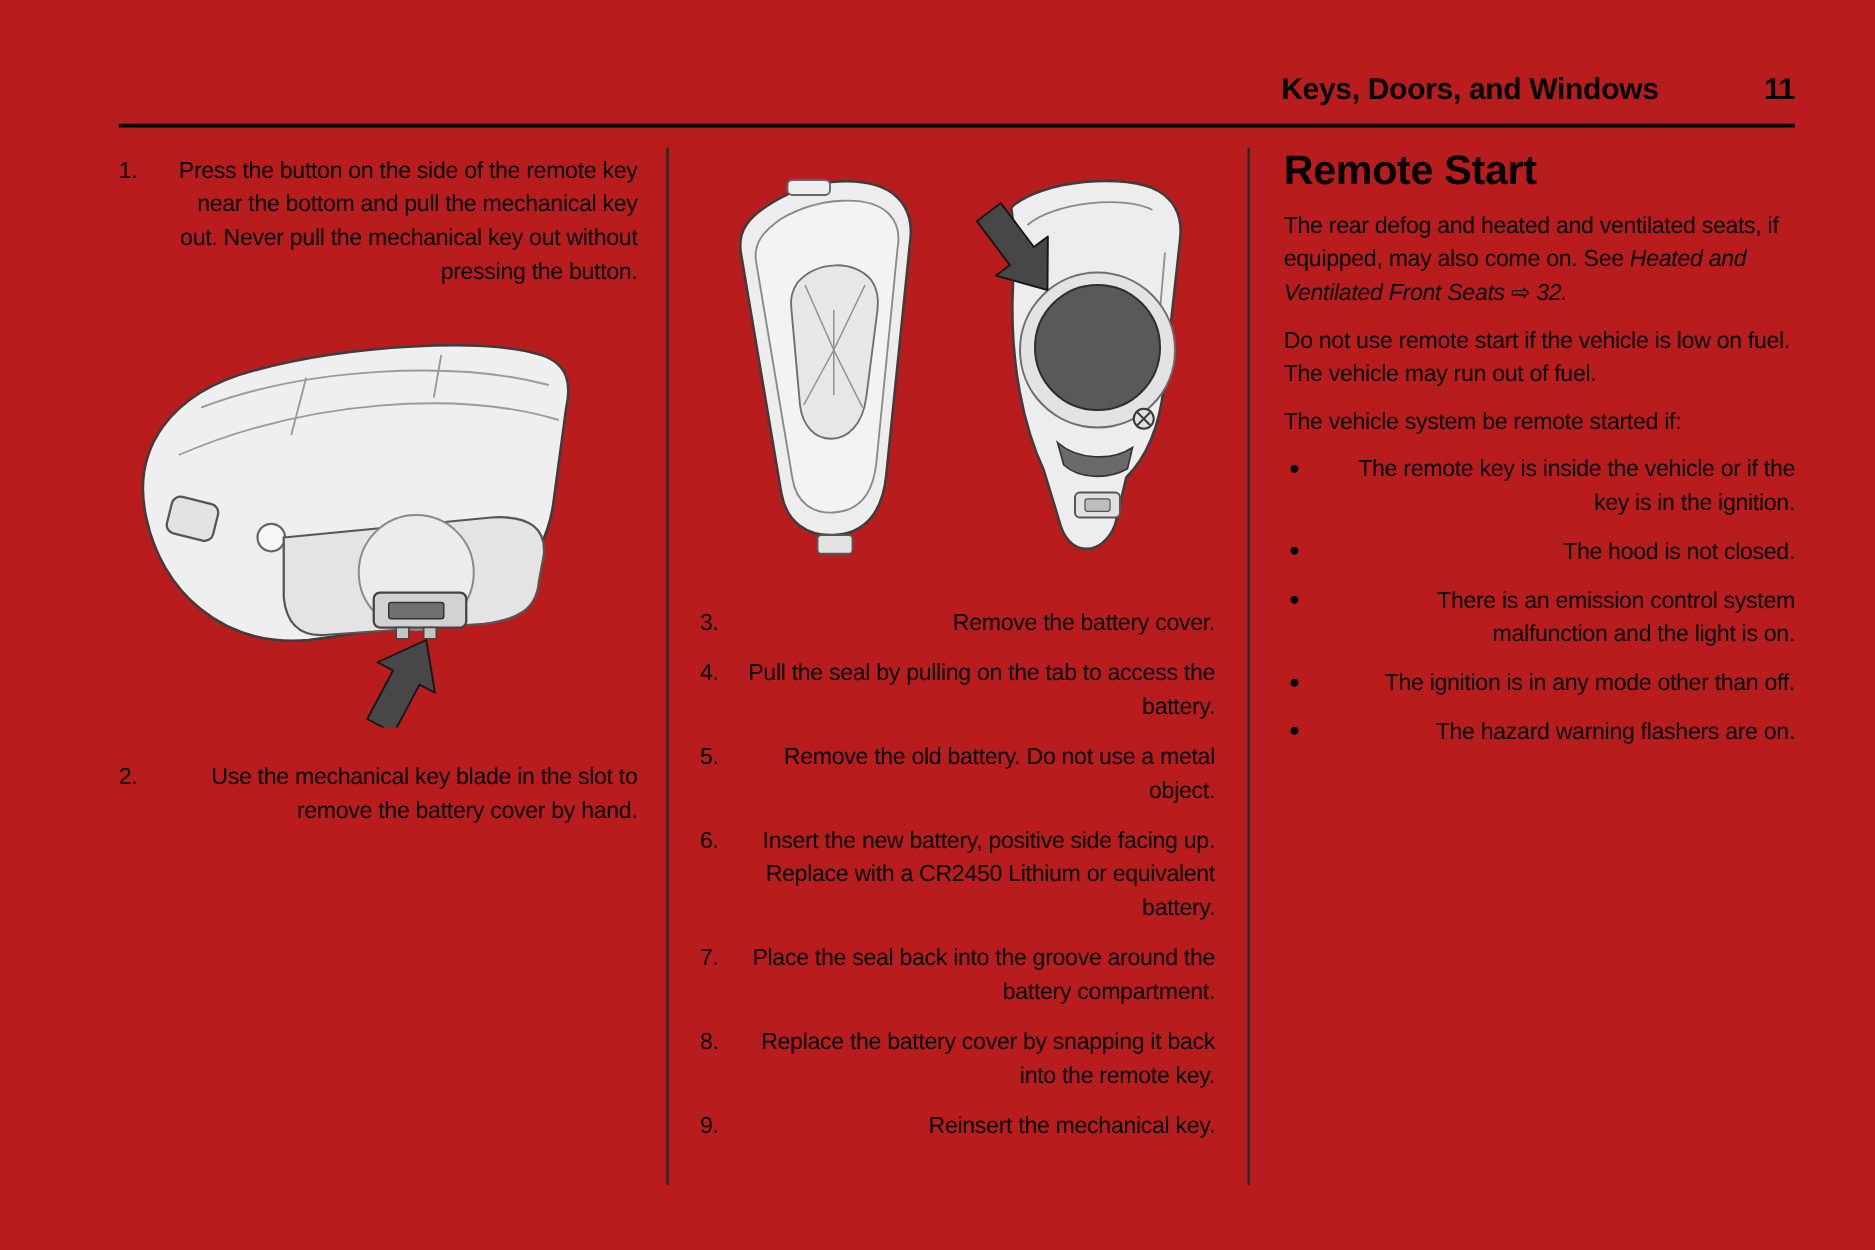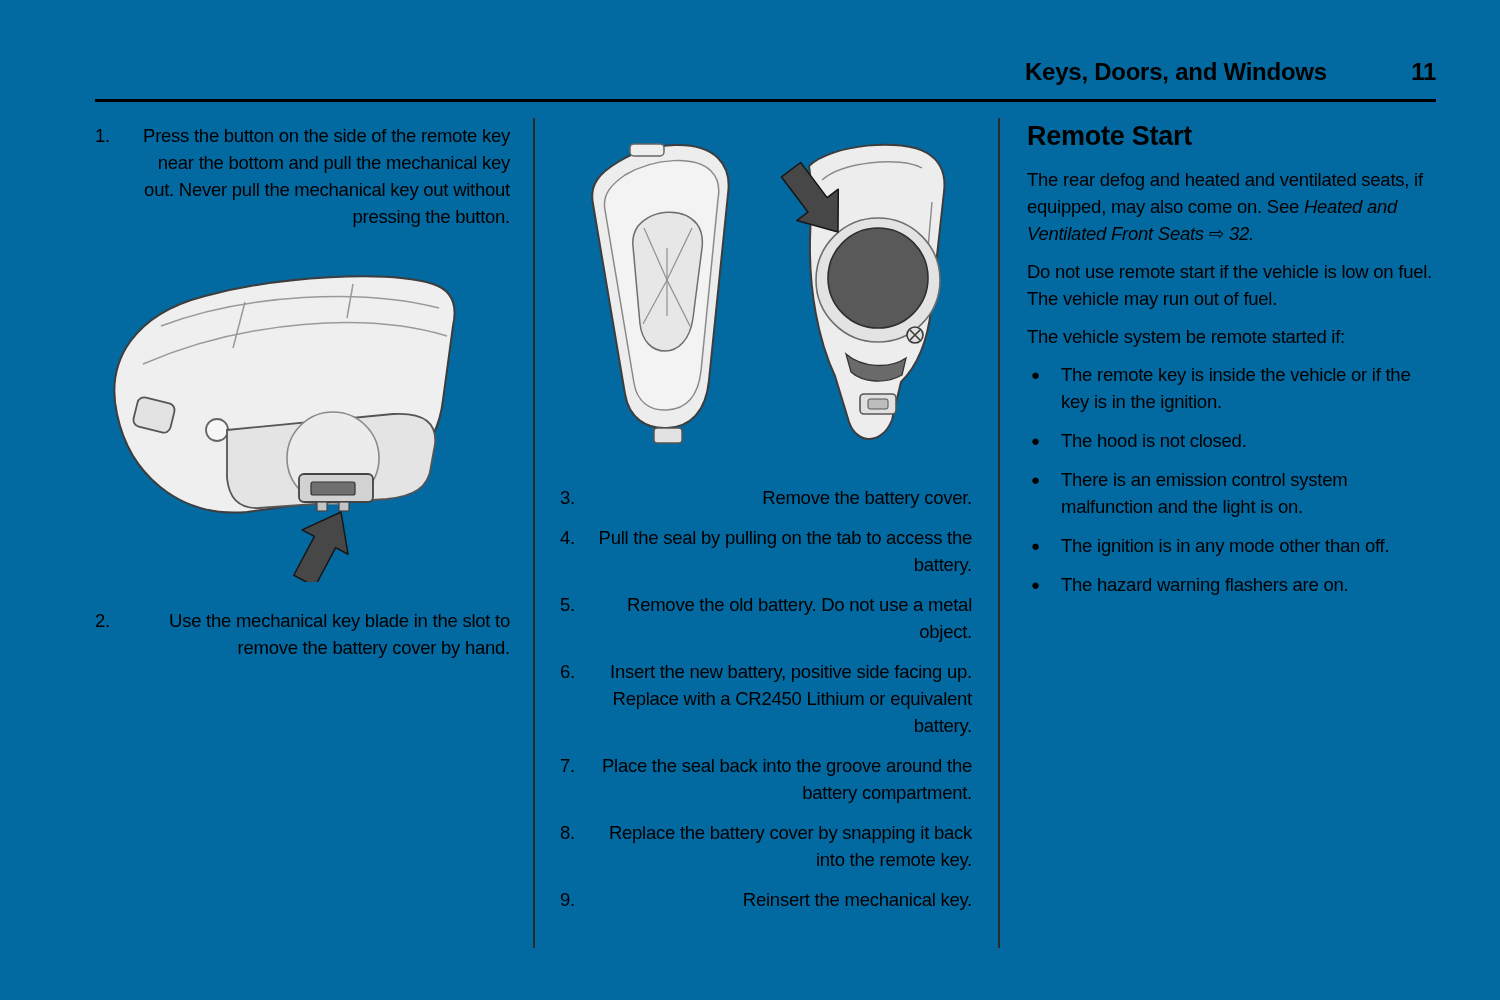--- a/index.html
+++ b/index.html
@@ -1,17 +1,17 @@
 <!DOCTYPE html>
 <html><head>
 <meta charset="utf-8">
 <style>
   html,body{margin:0;padding:0;background:#ffffff;}
   .page{
-    position:relative;width:1500px;height:1000px;background:#0369a1;
+    position:relative;width:1500px;height:1000px;background:#b91c1c;
     font-family:"Liberation Sans","DejaVu Sans",sans-serif;color:#000;
     letter-spacing:-0.25px;overflow:hidden;
   }
   
   .page-header{
     position:absolute;left:1025px;top:58px;width:411px;
     display:flex;justify-content:space-between;align-items:baseline;
     font-size:24px;font-weight:700;
   }
   .rule{position:absolute;left:95px;top:99px;width:1341px;height:3px;background:#000;}
@@ -29,26 +29,26 @@
   .step{display:flex;margin-bottom:13px;}
   .step-num{flex:none;width:36px;}
   .step-text{flex:1;text-align:right;}
 
   
   .figure{display:block;}
   .fig-left{margin:22px 0 18px 0;}
   .fig-mid{margin:0 0 24px 6px;}
 
   
-  .rs-heading{font-size:27px;font-weight:700;margin:0 0 14px 0;line-height:32px;}
+  .rs-heading{font-size:33px;font-weight:700;margin:0 0 14px 0;line-height:32px;}
   .para{margin:0 0 11px 0;}
   .ital{font-style:italic;}
   .bullet{display:flex;margin:0 0 12px 0;}
   .bullet-marker{flex:none;width:30px;padding-left:4px;font-size:15px;line-height:27px;}
-  .bullet-text{flex:1;}
+  .bullet-text{flex:1;text-align:right;}
 </style>
 </head>
 <body>
 
 <div class="page">
 
   <header class="page-header">
     <span>Keys, Doors, and Windows</span>
     <span>11</span>
   </header>

